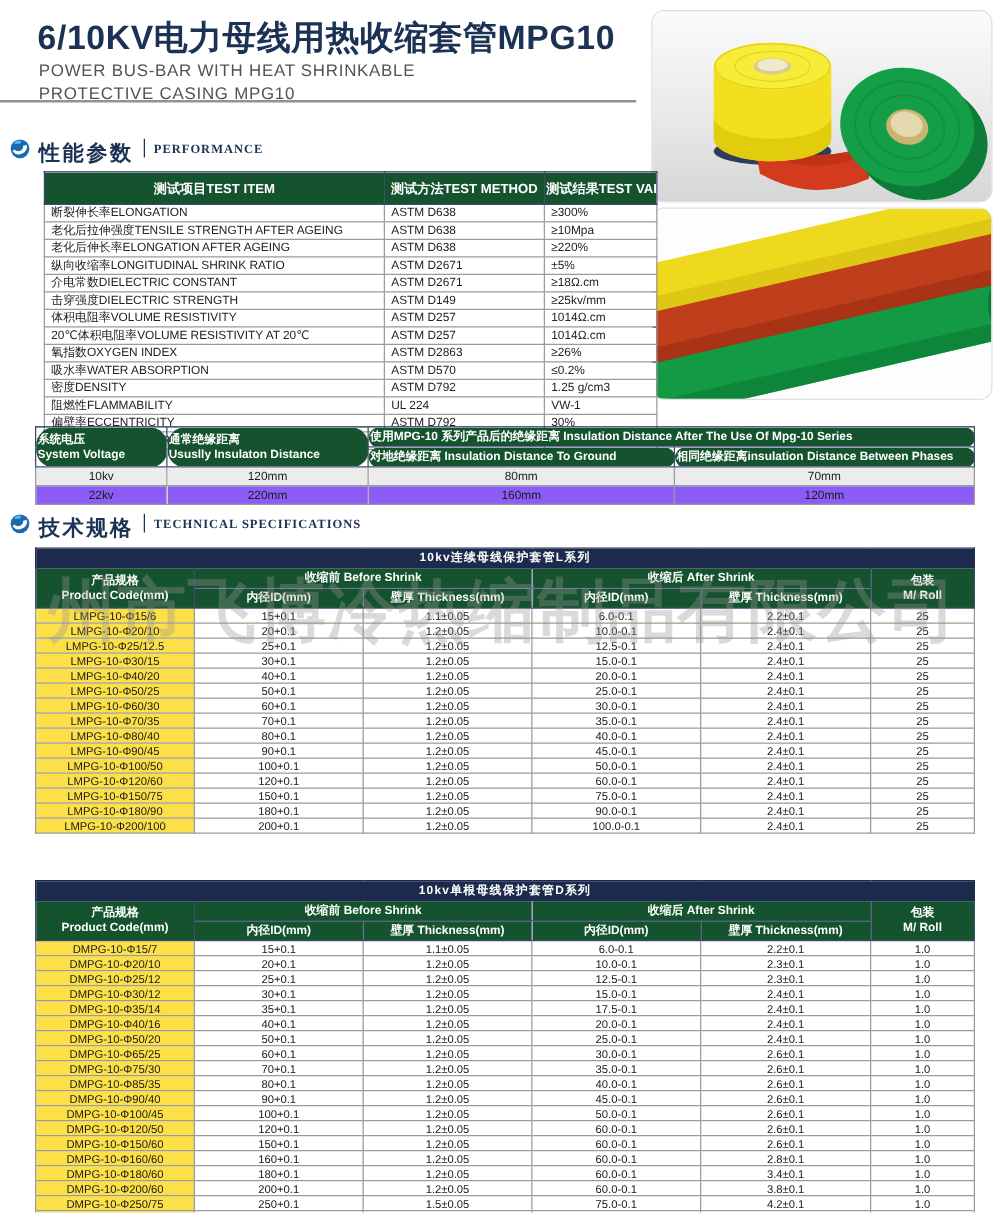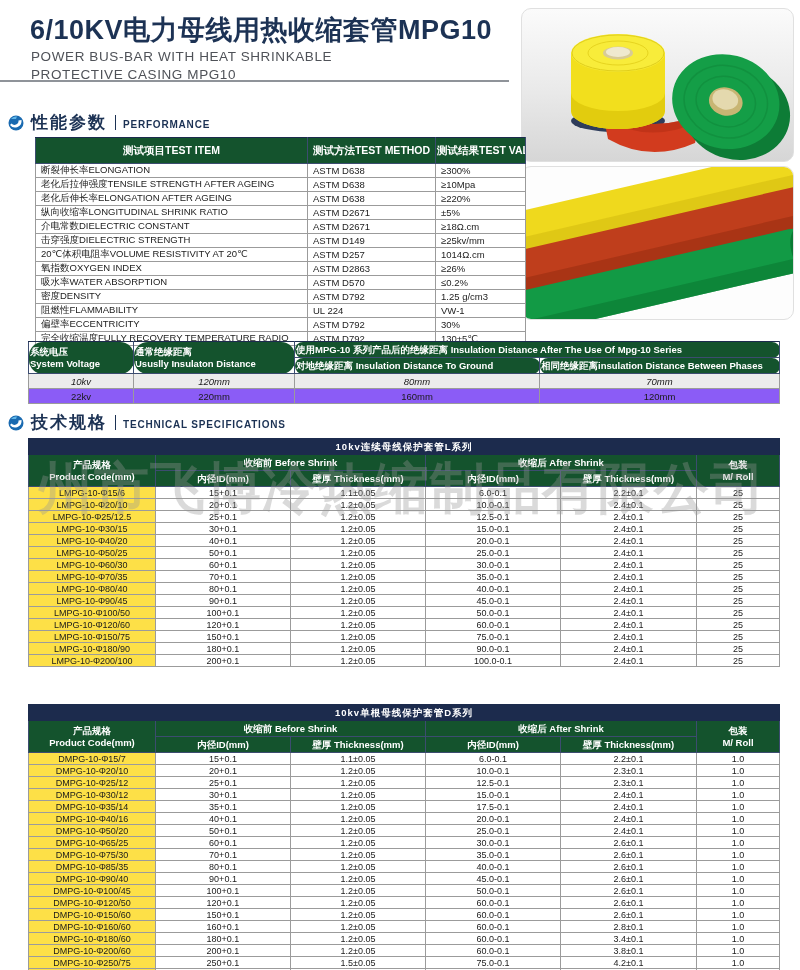--- a/index.html
+++ b/index.html
@@ -13,42 +13,42 @@
     color:#1c3254;letter-spacing:.5px;white-space:nowrap;}
   .subtitle{position:absolute;left:31px;top:48px;font-size:13.5px;color:#4f5258;
     line-height:1.3;letter-spacing:.6px;}
   .head-rule{position:absolute;left:0;top:80px;width:509px;height:2px;background:#8f9399;}
   
   .photo-card{position:absolute;width:271px;height:152px;border-radius:10px;
     border:1px solid #e0e0e0;overflow:hidden;}
   .photo1{left:521px;top:8px;background:linear-gradient(180deg,#fbfbfb 0%,#e9e9e9 55%,#d6d6d6 100%);}
   .photo2{left:521px;top:166px;background:#fdfdfd;}
   
-  .section-hd{position:absolute;left:8px;display:flex;align-items:center;}
+  .section-hd{position:absolute;left:8px;display:flex;align-items:flex-start;font-family:Liberation Serif, serif;}
   .sec1{top:111px;}
   .sec2{top:411px;}
   .section-hd .cn{font-size:17px;font-weight:bold;color:#1c3254;letter-spacing:2px;margin-left:7px;}
   .section-hd .pipe{display:inline-block;width:1px;height:15px;background:#1c3254;margin:0 7px 0 8px;}
   .section-hd .en{font-size:10px;font-weight:bold;color:#1c3254;letter-spacing:.8px;margin-top:3px;}
   
   table{border-collapse:collapse;table-layout:fixed;position:absolute;}
   th,td{border:1px solid #9b9b9b;overflow:hidden;white-space:nowrap;}
   thead th{background:#14532d;color:#ffffff;font-weight:bold;
     border-color:#3c4c70;border-top-color:#1c2b4d;}
   .tbl-title{background:#1c2b4d;color:#fff;font-size:13px;font-weight:bold;
     height:23px;text-align:center;letter-spacing:1px;border-color:#1c2b4d;}
   
   .perf{left:35px;top:137px;width:490px;font-size:9.5px;}
   .perf thead th{height:23px;font-size:10.5px;text-align:center;}
   .perf td{height:12px;padding:0 5px;text-align:left;background:#fff;color:#222;}
   
   .volt{left:28px;top:341px;width:751px;font-size:9.5px;}
   .volt thead th{font-size:9.5px;text-align:left;height:13px;line-height:1.25;border-radius:14px;}
   .volt td{height:12px;text-align:center;background:#8b5cf6;}
-  .volt tbody tr:nth-child(1) td{background:#ececec;font-style:italic;}
+  .volt tbody tr:nth-child(1) td{background:#ececec;}
   
   .spec{width:751px;font-size:9px;}
   .ltab{left:28px;top:438px;}
   .dtab{left:28px;top:704px;}
   .spec thead th{font-size:9.5px;text-align:center;height:13px;line-height:1.2;}
   .spec td{height:11px;text-align:center;background:#fff;padding:0 2px;}
   .spec td:first-child{background:#fde047;}
   .two-line{display:block;line-height:1.2;}
   
   .watermark{position:absolute;left:38px;top:452px;width:760px;font-size:55px;
@@ -160,20 +160,25 @@
         <td>介电常数DIELECTRIC CONSTANT</td>
         <td>ASTM D2671</td>
         <td>≥18Ω.cm</td>
       </tr>
       <tr>
         <td>击穿强度DIELECTRIC STRENGTH</td>
         <td>ASTM D149</td>
         <td>≥25kv/mm</td>
       </tr>
       <tr>
+        <td>体积电阻率VOLUME RESISTIVITY</td>
+        <td>ASTM D257</td>
+        <td>1014Ω.cm</td>
+      </tr>
+      <tr>
         <td>20℃体积电阻率VOLUME RESISTIVITY AT 20℃</td>
         <td>ASTM D257</td>
         <td>1014Ω.cm</td>
       </tr>
       <tr>
         <td>氧指数OXYGEN INDEX</td>
         <td>ASTM D2863</td>
         <td>≥26%</td>
       </tr>
       <tr>

